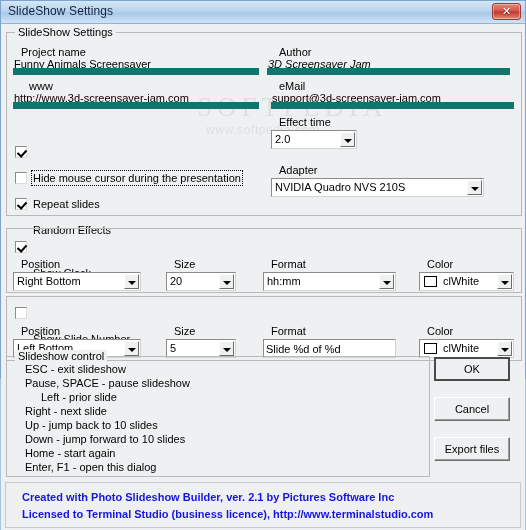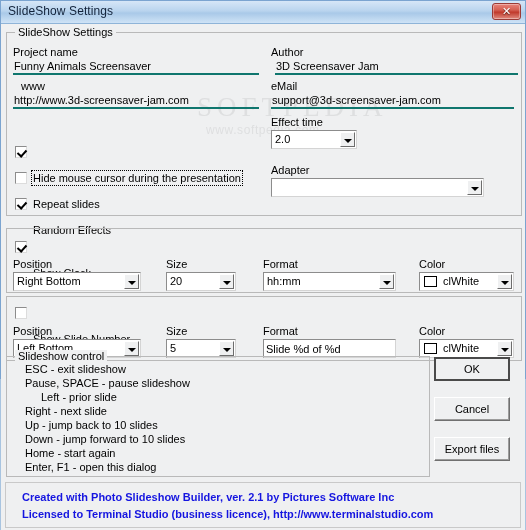--- a/index.html
+++ b/index.html
@@ -56,26 +56,26 @@
   }
   .group-title{
     position:absolute;top:-7px;left:8px;background:#eff0f1;
     padding:0 3px;font-size:11px;color:#000;white-space:nowrap;
   }
   .panel{
     position:absolute;box-sizing:border-box;
     border:1px solid #b9b9b9;background:transparent;
   }
 
-  .lbl{position:absolute;font-size:11px;color:#000;white-space:nowrap;}
+  .lbl{position:absolute;font-size:11px;color:#000;white-space:nowrap;margin-left:8px;}
 
   
   .edit-flat{
     position:absolute;box-sizing:border-box;
-    background:transparent;border:none;border-bottom:2px solid #0f766e;
+    background:transparent;border:none;border-bottom:7px solid #0f766e;
     font-family:"Liberation Sans","DejaVu Sans",sans-serif;font-size:11px;color:#000;
     padding:0 1px 1px 1px;outline:none;
   }
   
   .edit-sunken{
     position:absolute;box-sizing:border-box;background:#fff;
     border:1px solid #8c8c8c;border-right-color:#d4d4d4;border-bottom-color:#d4d4d4;
     font-family:"Liberation Sans","DejaVu Sans",sans-serif;font-size:11px;color:#000;
     padding:0 2px;outline:none;
   }
@@ -184,33 +184,34 @@
       <div class="chk-box"></div>
       <div class="chk-label">Repeat slides</div>
     </div>
 
     <div class="chk" style="left:14px;top:173px;">
       <div class="chk-box checked"></div>
       <div class="chk-label">Random Effects</div>
     </div>
 
     <div class="lbl" style="left:270px;top:22px;">Author</div>
-    <input class="edit-flat" style="left: 274px; top: 36px; width: 243px; height: 15px;" value="3D Screensaver Jam">
+    <input class="edit-flat" style="left: 266px; top: 36px; width: 243px; height: 15px; font-style: italic;" value="3D Screensaver Jam">
 
     <div class="lbl" style="left:270px;top:56px;">eMail</div>
     <input class="edit-flat" style="left: 270px; top: 70px; width: 243px; height: 15px;" value="support@3d-screensaver-jam.com">
 
     <div class="lbl" style="left:270px;top:92px;">Effect time</div>
     <div class="combo" style="left:270px;top:106px;width:86px;height:19px;">
       <div class="combo-text">2.0</div>
       <div class="combo-arrow"></div>
     </div>
 
     <div class="lbl" style="left:270px;top:140px;">Adapter</div>
     <div class="combo" style="left:270px;top:154px;width:213px;height:19px;">
+      <div class="combo-text">NVIDIA Quadro NVS 210S</div>
       <div class="combo-arrow"></div>
     </div>
 
     <div class="panel" style="left:5px;top:204px;width:516px;height:65px;"></div>
 
     <div class="chk" style="left:14px;top:216px;">
       <div class="chk-box checked"></div>
       <div class="chk-label">Show Clock</div>
     </div>
 

